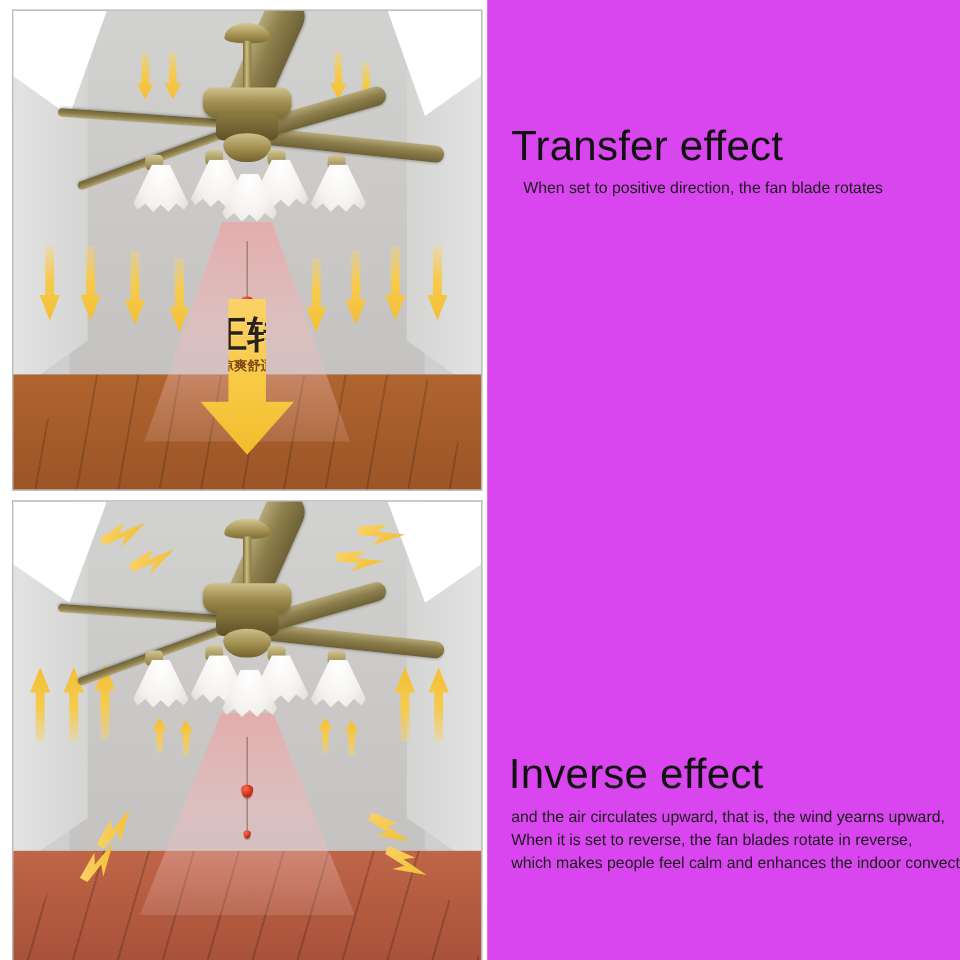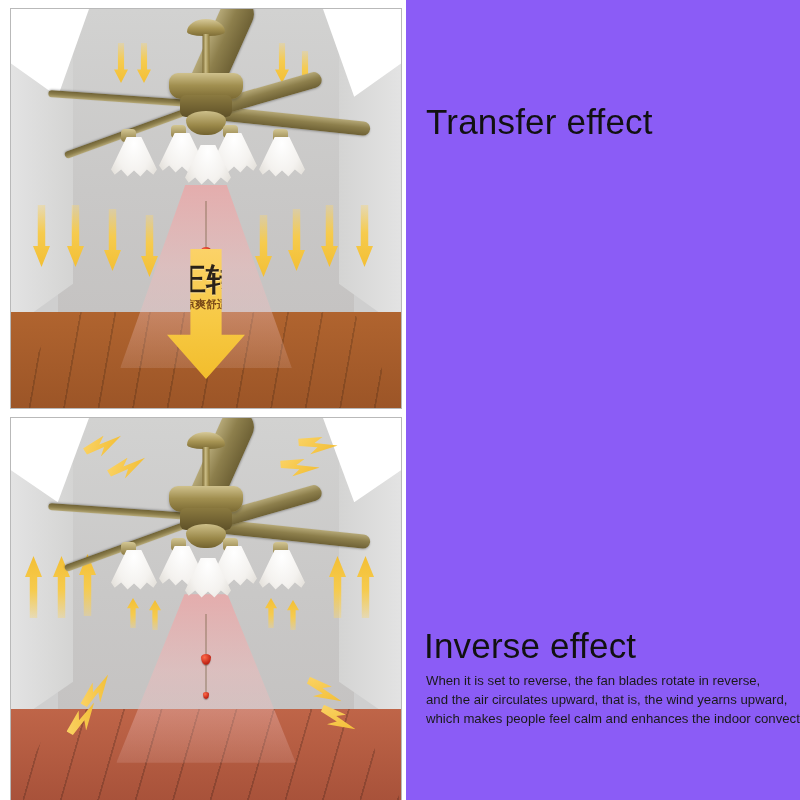--- a/index.html
+++ b/index.html
@@ -114,21 +114,21 @@
     display:flex;flex-direction:column;align-items:center;}
   #bigarrow-top{top:240px;width:78px;height:130px;
     clip-path:polygon(30% 0,70% 0,70% 66%,100% 66%,50% 100%,0 66%,30% 66%);}
   .cn-big{font-family:"DejaVu Sans","Liberation Sans",sans-serif;
     font-weight:bold;color:#2a2118;line-height:.96;letter-spacing:0;
     text-shadow:0 1px 0 rgba(255,255,255,.35);}
   .cn-small{font-family:"DejaVu Sans","Liberation Sans",sans-serif;
     font-weight:bold;color:#7a4a18;}
 
   
-  .rightcol{position:absolute;left:406px;top:0;width:394px;height:800px;background:#8b5cf6;}
+  .rightcol{position:absolute;left:406px;top:0;width:394px;height:800px;background:#d946ef;}
   .block{position:absolute;left:12px;width:376px;}
   #block-transfer{top:104px;}
   #block-inverse{top:628px;}
   .h1{font-size:35px;font-weight:normal;color:#111;letter-spacing:.2px;line-height:1.05;margin:0;}
   #block-transfer .h1{padding-left:8px;}
   #block-inverse .h1{padding-left:6px;}
   .body{font-size:13.2px;color:#1a1a1a;line-height:1.45;margin-top:6px;}
   #block-transfer .body{padding-left:18px;}
   #block-inverse .body{padding-left:8px;}
   .body div{white-space:nowrap;}
@@ -272,26 +272,27 @@
       </div>
 
     </div>
   </div>
 
   <div class="rightcol">
 
     <div class="block" id="block-transfer">
       <h1 class="h1">Transfer effect</h1>
       <div class="body">
+        <div>When set to positive direction, the fan blade rotates</div>
       </div>
     </div>
 
     <div class="block" id="block-inverse">
       <h1 class="h1">Inverse effect</h1>
       <div class="body">
+        <div>and the air circulates upward, that is, the wind yearns upward,</div>
         <div>When it is set to reverse, the fan blades rotate in reverse,</div>
-        <div>and the air circulates upward, that is, the wind yearns upward,</div>
         <div>which makes people feel calm and enhances the indoor convection</div>
       </div>
     </div>
 
   </div>
 </div>
 
 </body></html>

